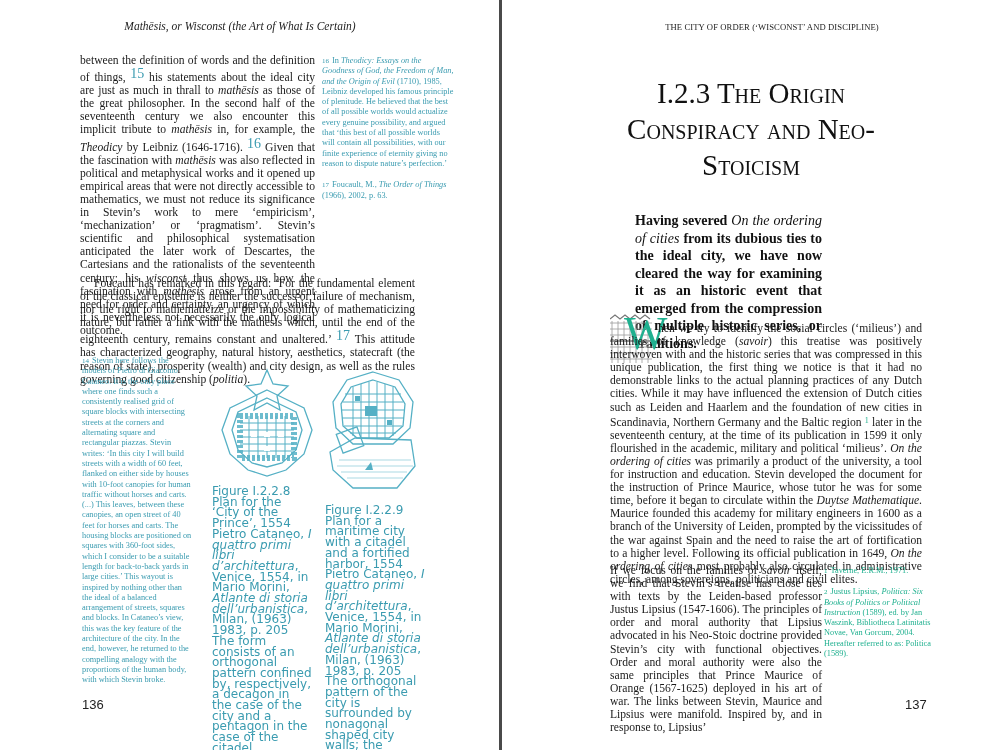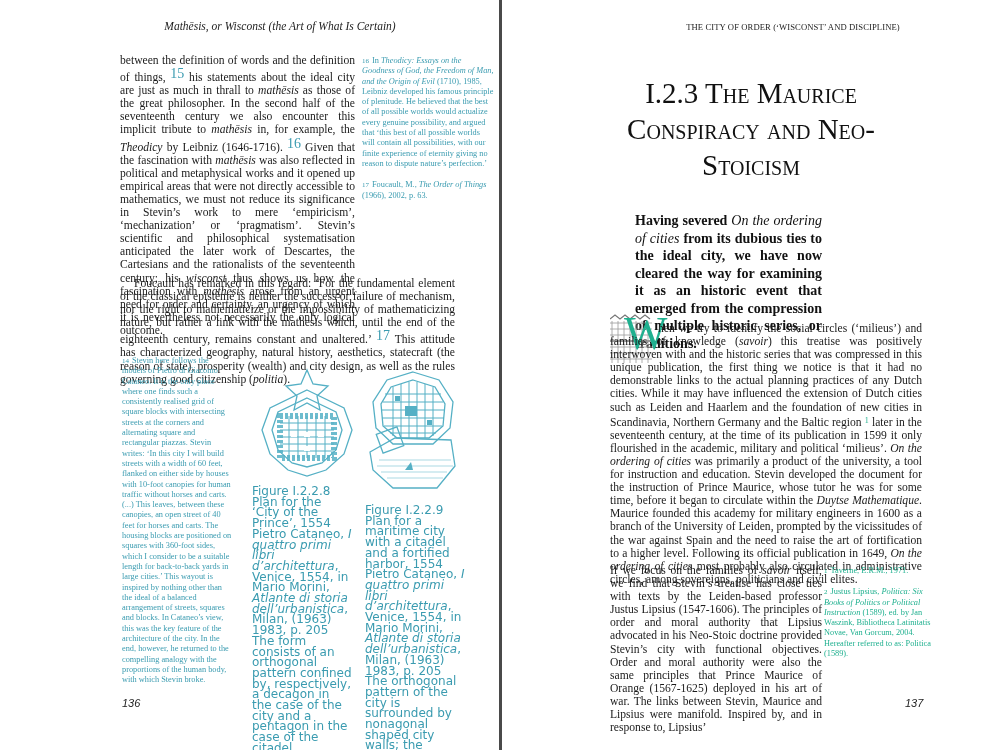--- a/index.html
+++ b/index.html
@@ -1,42 +1,42 @@
 <!DOCTYPE html>
 <html><head>
 <meta charset="utf-8">
 <style>
   html, body { margin:0; padding:0; }
   body { width:1000px; height:750px; position:relative; background:#ffffff; overflow:hidden;
          font-family:"Liberation Serif","DejaVu Serif",serif; color:#1a1a1a; }
   .page { position:absolute; top:0; height:750px; background:#fff; }
-  .page-left { left:0; width:396px;margin-left:40px; }
+  .page-left { left:0; width:396px; }
   .page-right { left:502px; width:498px; }
   .divider { position:absolute; left:499px; top:0; width:3px; height:750px; background:#4a4a4a; }
 
   .running-head-left { position:absolute; top:20px; left:80px; width:320px; text-align:center;
         font-style:italic; font-size:11.5px; color:#222; }
-  .running-head-right { position:absolute; top:22px; left:175px; width:232px; text-align:center;
+  .running-head-right { position:absolute; top:22px; left:154px; width:232px; text-align:center;
         font-size:8.6px; letter-spacing:0.1px; color:#222; }
 
   .body-text { position:absolute; font-size:11.6px; line-height:13.1px; text-align:justify; hyphens:manual; }
   .body-text p { margin:0; }
   .body-text p.indent { text-indent:14px; }
   .fnref { color:#3a9bb0; font-size:14px; vertical-align:3px; }
   .fnref-green { color:#1fb08f; font-size:8px; vertical-align:3px; }
 
   .margin-notes { position:absolute; font-size:8.3px; line-height:10.3px; color:#3a9bb0; }
   .margin-notes p { margin:0 0 11px 0; }
   .margin-notes-green { color:#1fb08f; }
   .note-num { font-size:7px; margin-right:3px; }
 
   .fig-caption { position:absolute; font-family:"DejaVu Sans",sans-serif; font-size:12px; line-height:10.7px; color:#3a9bb0; }
   .figure { position:absolute; }
 
-  .page-num { position:absolute; top:697px; font-family:"Liberation Sans",sans-serif; font-size:11px; color:#222;font-style:italic; }
+  .page-num { position:absolute; top:697px; font-family:"Liberation Sans",sans-serif; font-size:13px; color:#222; }
 
   .chapter-title { position:absolute; top:75px; left:90px; width:318px; text-align:center;
         font-size:29px; line-height:36px; font-variant:small-caps; color:#111; }
 
   .lead { position:absolute; top:212px; left:133px; width:187px; font-size:14px; line-height:17.5px; font-weight:bold; color:#111; text-align:justify; }
 
   .drop-cap-box { position:absolute; top:313px; left:108px; width:42px; height:52px; }
   .drop-letter { position:absolute; top:-4px; left:14px; font-size:46px; color:#1fb08f; font-family:"Liberation Serif",serif; line-height:50px; }
   .i { font-style:italic; }
 </style>
@@ -141,21 +141,21 @@
     <span>Figure I.2.2.9 Plan for a maritime city with a citadel and a fortified harbor, 1554 Pietro Cataneo, </span><span class="i">I quattro primi libri d’architettura</span><span>, Venice, 1554, in Mario Morini, </span><span class="i">Atlante di storia dell’urbanistica</span><span>, Milan, (1963) 1983, p. 205 The orthogonal pattern of the city is surrounded by nonagonal shaped city walls; the citadel is confined by rectangular-shaped fortifications and the harbour is surrounded by ones that are irregularly shaped.</span>
   </div>
 
   <div class="page-num" style="left:82px;">136</div>
 </div>
 
 <div class="divider"></div>
 
 <div class="page page-right">
   <div class="running-head-right">THE CITY OF ORDER (‘WISCONST’ AND DISCIPLINE)</div>
-  <div class="chapter-title">I.2.3 The Maurice Conspiracy and Neo-Stoicism</div>
+  <div class="chapter-title">I.2.3 The Origin Conspiracy and Neo-Stoicism</div>
 
   <div class="lead">
     <span>Having severed </span><span class="i" style="font-weight:normal">On the ordering of cities</span><span> from its dubious ties to the ideal city, we have now cleared the way for examining it as an historic event that emerged from the compression of multiple historic series, or traditions.</span>
   </div>
 
   <div class="drop-cap-box">
     <svg width="42" height="52" viewBox="0 0 42 52">
       <path d="M0 6 l5 -4 l5 4 l5 -4 l5 4 l5 -4 l5 4 l5 -4 l5 4" fill="none" stroke="#777" stroke-width="1.2"></path>
       <g stroke="#999" stroke-width="0.8">
         <line x1="0" y1="10" x2="42" y2="10"></line>

